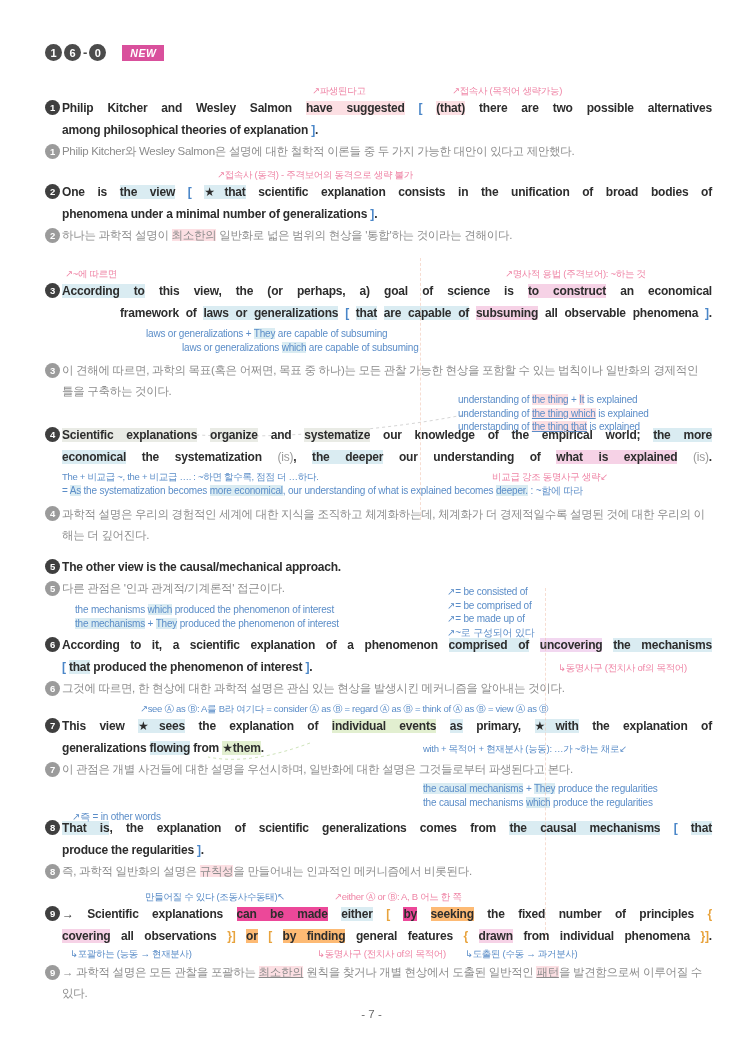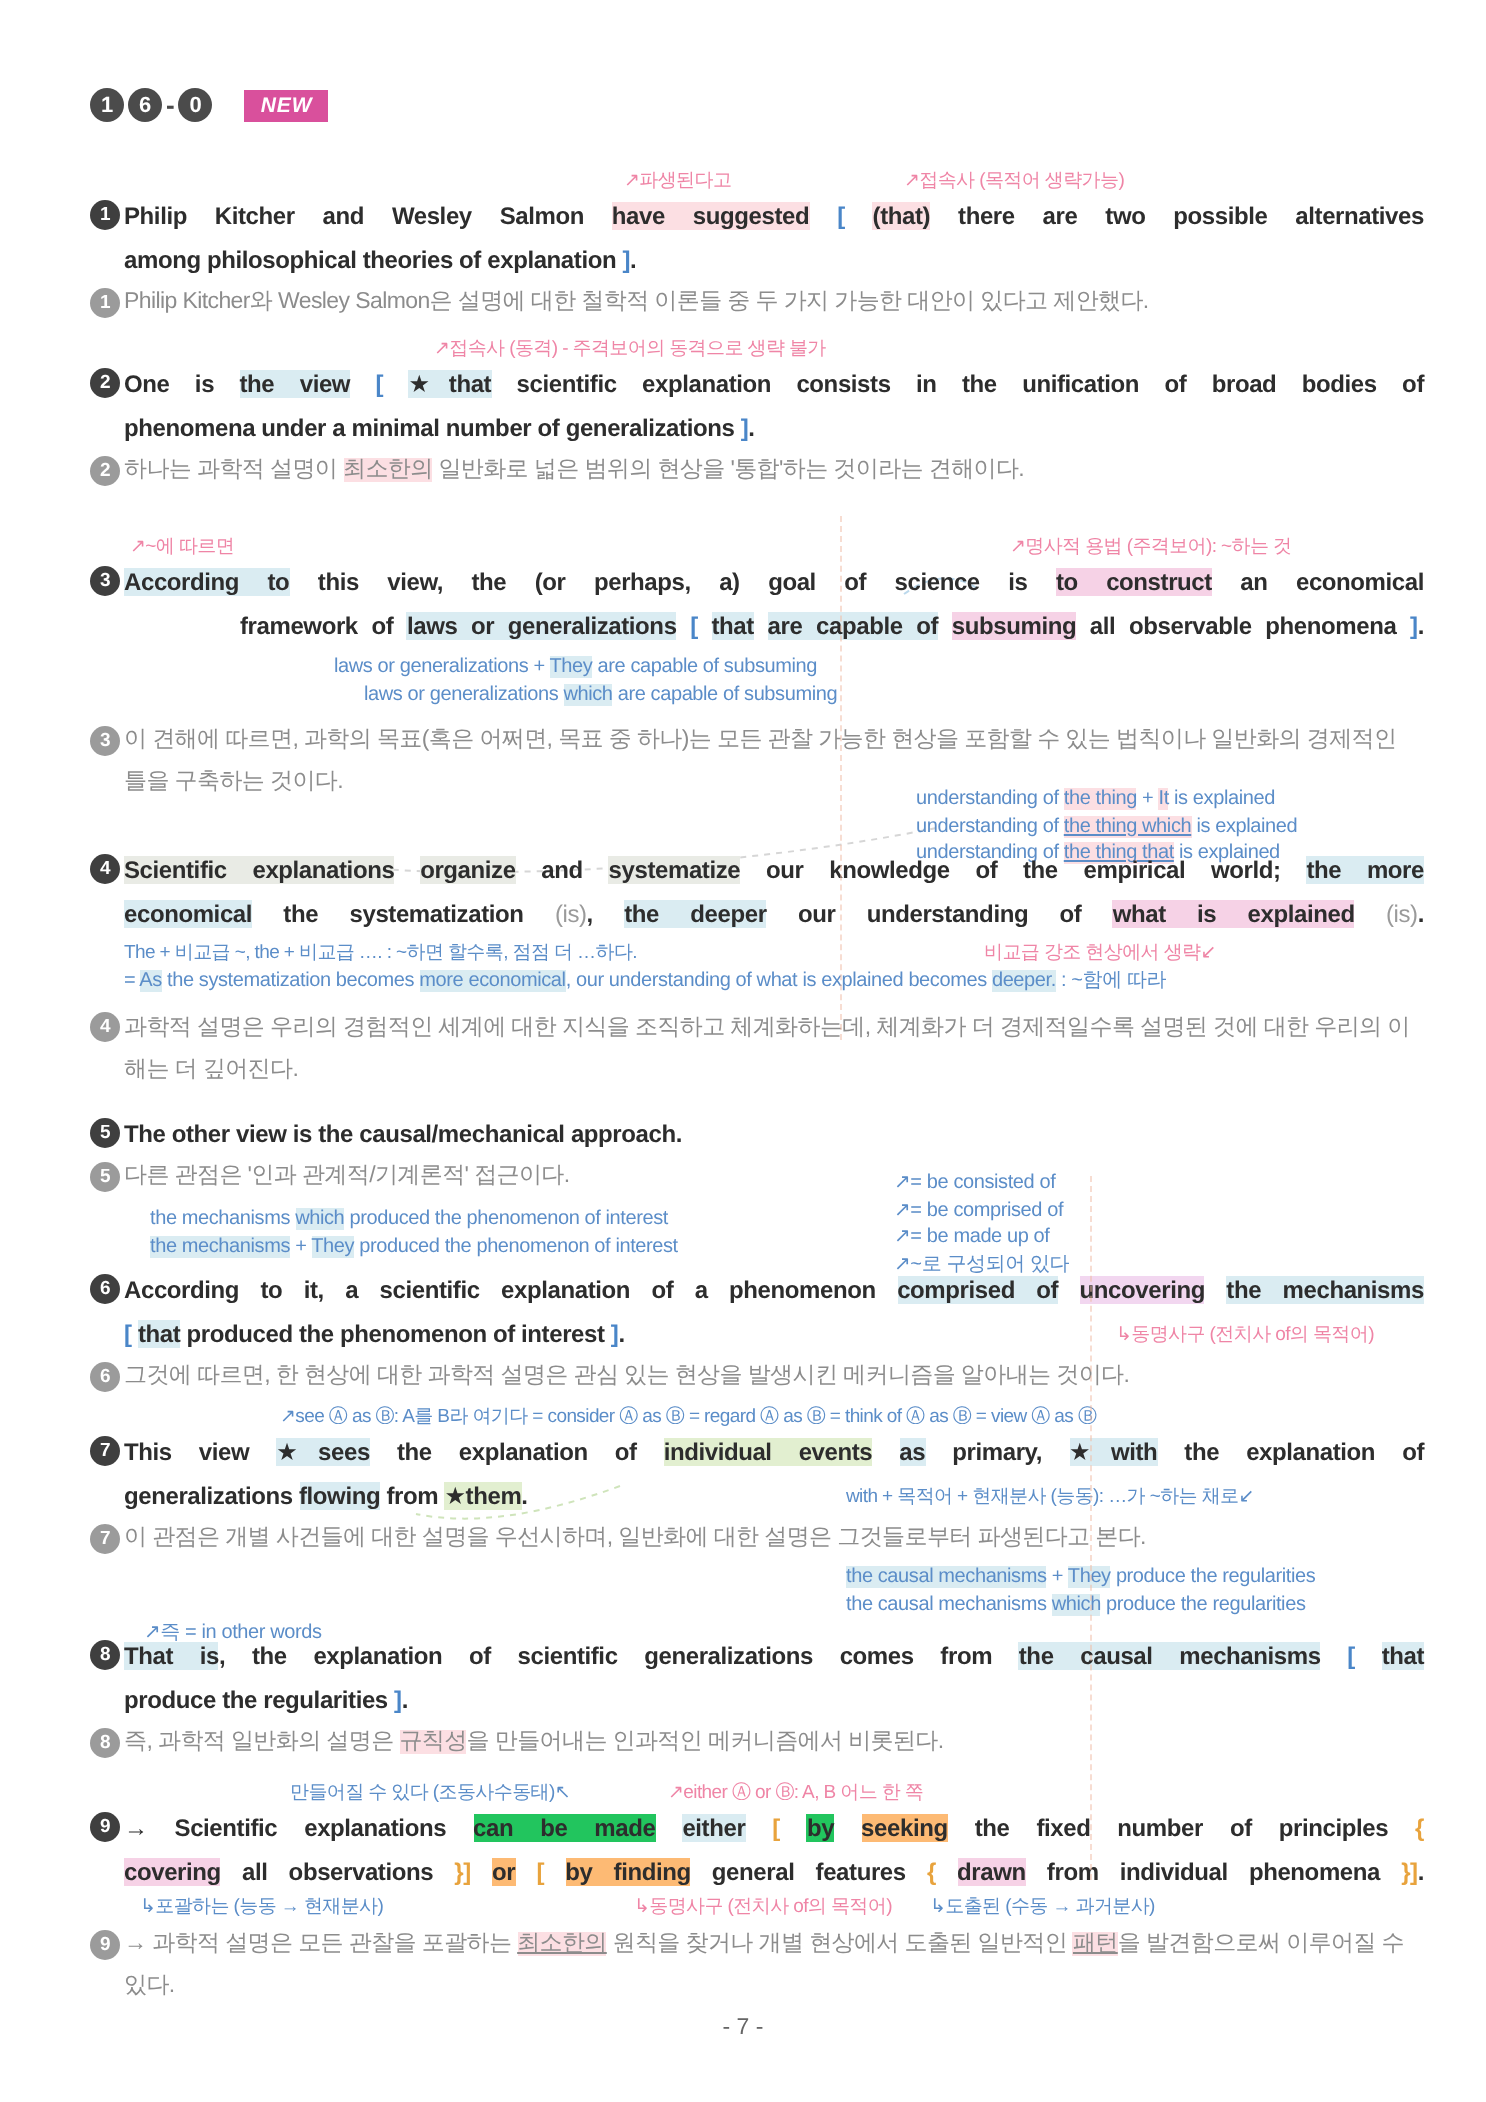--- a/index.html
+++ b/index.html
@@ -29,21 +29,21 @@
   .chipE{background:#3f3f3f;}
   .chipK{background:#9b9b9b;}
   .kor .chipK{top:2.5px;}
   .seg.hl-pink{background:#fcdfe3;}
   .seg.hl-cyan{background:#daecf2;}
   .seg.hl-gray{background:#e9ebe5;}
   .seg.hl-green{background:#e2efd0;}
   .seg.hl-rose{background:#f6d2e6;}
   .seg.hl-lav{background:#fdba74;}
   .seg.hl-lavpink{background:#f2d7f0;}
-  .seg.hl-cream{background:#22c55e;}
+  .seg.hl-cream{background:#ec4899;}
   .seg.br-blue{color:#4a86c8;}
   .seg.br-orange{color:#e8a33d;}
   .seg.it{}
   .seg.gray{color:#9a9a9a;font-weight:normal;}
   .seg.u{text-decoration:underline;}
   .footer{position:absolute;left:0;right:0;top:1008px;text-align:center;color:#666;font-size:11.5px;}
   .vline{position:absolute;width:0;border-left:1px dashed #f0bda6;opacity:.5;}
   .arcs{position:absolute;left:0;top:0;pointer-events:none;}
 </style>
 </head>
@@ -81,37 +81,37 @@
         <div class="row kor"><span class="chipK">2</span><span class="seg">하나는 과학적 설명이 </span><span class="seg hl-pink">최소한의</span><span class="seg"> 일반화로 넓은 범위의 현상을 '통합'하는 것이라는 견해이다.</span></div>
       </div>
       <div class="block" style="top: 267px;">
         <div class="row annrow" style="height: 13px;">
           <span class="ann pink" style="left: 3px;">↗~에 따르면</span>
           <span class="ann pink" style="left: 443px;">↗명사적 용법 (주격보어): ~하는 것</span>
         </div>
         <div class="row eng jl"><span class="chipE">3</span><span class="seg hl-cyan">According to</span><span class="seg"> this view, the (or perhaps, a) goal of science is </span><span class="seg hl-rose">to construct</span><span class="seg"> an economical</span></div>
         <div class="row eng jl" style="margin-left: 58px;"><span class="seg">framework of </span><span class="seg hl-cyan">laws or generalizations</span><span class="seg"> </span><span class="seg br-blue">[</span><span class="seg"> </span><span class="seg hl-cyan">that</span><span class="seg"> </span><span class="seg hl-cyan">are capable of</span><span class="seg"> </span><span class="seg hl-rose">subsuming</span><span class="seg"> all observable phenomena </span><span class="seg br-blue">]</span><span class="seg">.</span></div>
         <div style="height: 3px;"></div>
-        <div class="row note" style="margin-left: 77px; padding-left: 28px;"><span class="seg">laws or generalizations + </span><span class="seg hl-cyan">They</span><span class="seg"> are capable of subsuming</span></div>
+        <div class="row note" style="margin-left: 56px; padding-left: 28px;"><span class="seg">laws or generalizations + </span><span class="seg hl-cyan">They</span><span class="seg"> are capable of subsuming</span></div>
         <div class="row note" style="margin-left: 120px;"><span class="seg">laws or generalizations </span><span class="seg hl-cyan">which</span><span class="seg"> are capable of subsuming</span></div>
         <div style="height: 6px;"></div>
         <div class="row kor"><span class="chipK">3</span><span class="seg">이 견해에 따르면, 과학의 목표(혹은 어쩌면, 목표 중 하나)는 모든 관찰 가능한 현상을 포함할 수 있는 법칙이나 일반화</span><span class="seg">의 경제적인 틀을 구축하는 것이다.</span></div>
         <div class="fnote" style="left: 413px; top: 126px;">
           <div><span class="seg">understanding of </span><span class="seg hl-pink">the thing</span><span class="seg"> + </span><span class="seg hl-pink">It</span><span class="seg"> is explained</span></div>
           <div><span class="seg">understanding of </span><span class="seg hl-pink u">the thing which</span><span class="seg"> is explained</span></div>
           <div><span class="seg">understanding of </span><span class="seg hl-pink u">the thing that</span><span class="seg"> is explained</span></div>
         </div>
       </div>
       <div class="block" style="top: 424px;">
         <div class="row eng jl"><span class="chipE">4</span><span class="seg hl-gray">Scientific explanations</span><span class="seg"> </span><span class="seg hl-gray">organize</span><span class="seg"> and </span><span class="seg hl-gray">systematize</span><span class="seg"> our knowledge of the empirical world; </span><span class="seg hl-cyan">the more</span></div>
         <div class="row eng jl"><span class="seg hl-cyan">economical</span><span class="seg"> the systematization </span><span class="seg gray">(is)</span><span class="seg">, </span><span class="seg hl-cyan">the deeper</span><span class="seg"> our understanding of </span><span class="seg hl-rose">what is explained</span><span class="seg"> </span><span class="seg gray">(is)</span><span class="seg">.</span></div>
         <div style="height: 2px;"></div>
         <div class="row annrow" style="height: 14px;">
           <span class="ann blue" style="left: 0px;">The + 비교급 ~, the + 비교급 …. : ~하면 할수록, 점점 더 …하다.</span>
-          <span class="ann pink" style="left: 430px;">비교급 강조 현상에서 생략↙</span>
+          <span class="ann pink" style="left: 430px;">비교급 강조 동명사구 생략↙</span>
         </div>
         <div class="row note" style="margin-left: 0px;"><span class="seg">= </span><span class="seg hl-cyan">As</span><span class="seg"> the systematization becomes </span><span class="seg hl-cyan">more economical</span><span class="seg">, our understanding of what is explained becomes </span><span class="seg hl-cyan">deeper.</span><span class="seg"> : ~함에 따라</span></div>
         <div style="height: 6px;"></div>
         <div class="row kor"><span class="chipK">4</span><span class="seg">과학적 설명은 우리의 경험적인 세계에 대한 지식을 조직하고 체계화하는데, 체계화가 더 경제적일수록 설명된 것에 대한 우리의 이해는 더 깊어진다.</span></div>
       </div>
       <div class="block" style="top: 556px;">
         <div class="row eng"><span class="chipE">5</span><span class="seg">The other view is the </span><span class="seg it">causal/mechanical</span><span class="seg"> approach.</span></div>
         <div class="row kor"><span class="chipK">5</span><span class="seg">다른 관점은 '인과 관계적/기계론적' 접근이다.</span></div>
         <div style="height: 4px;"></div>
         <div class="row note" style="margin-left: 13px;"><span class="seg">the mechanisms </span><span class="seg hl-cyan">which</span><span class="seg"> produced the phenomenon of interest</span></div>

